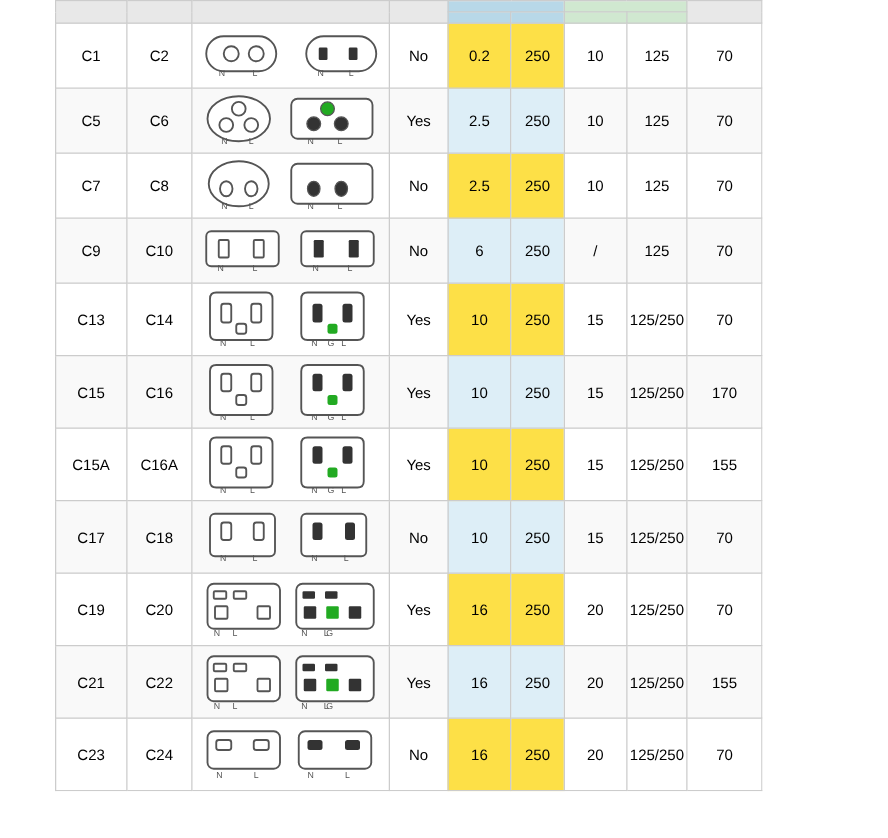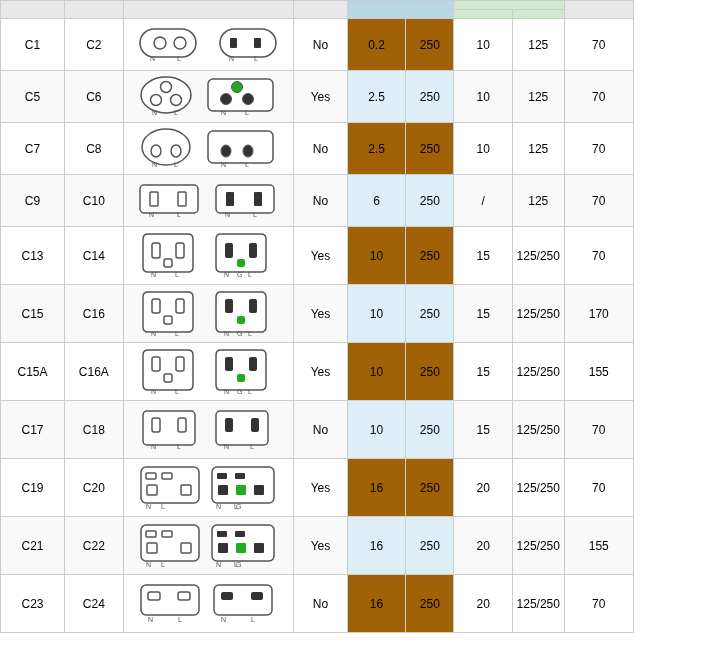--- a/index.html
+++ b/index.html
@@ -1,18 +1,18 @@
 <!DOCTYPE html>
 <html><head>
   <meta charset="utf-8">
   <style>
     * { box-sizing: border-box; margin: 0; padding: 0; }
     body { font-family: Arial, sans-serif; font-size: 12px; background: #fff; }
     
-    .table-wrapper { width: 634px; overflow: hidden; }
+    .table-wrapper { width: 566px; overflow: hidden; margin-left: 44px; }
     
     table { width: 100%; border-collapse: collapse; }
     
     th, td {
       border: 1px solid #ccc;
       text-align: center;
       vertical-align: middle;
       padding: 4px 2px;
     }
     
@@ -23,21 +23,21 @@
     }
     
     .header-intl {
       background: #b8d8e8;
     }
     .header-na {
       background: #d0e8d0;
     }
     
     td.intl-col {
-      background: #a16207;
+      background: #fde047;
     }
     
     tr:nth-child(even) td { background-color: #f9f9f9; }
     tr:nth-child(even) td.intl-col { background: #ddeef7; }
     
     
     svg { display: inline-block; }
     
     .col-connector { width: 60px; }
     .col-appliance { width: 55px; }

